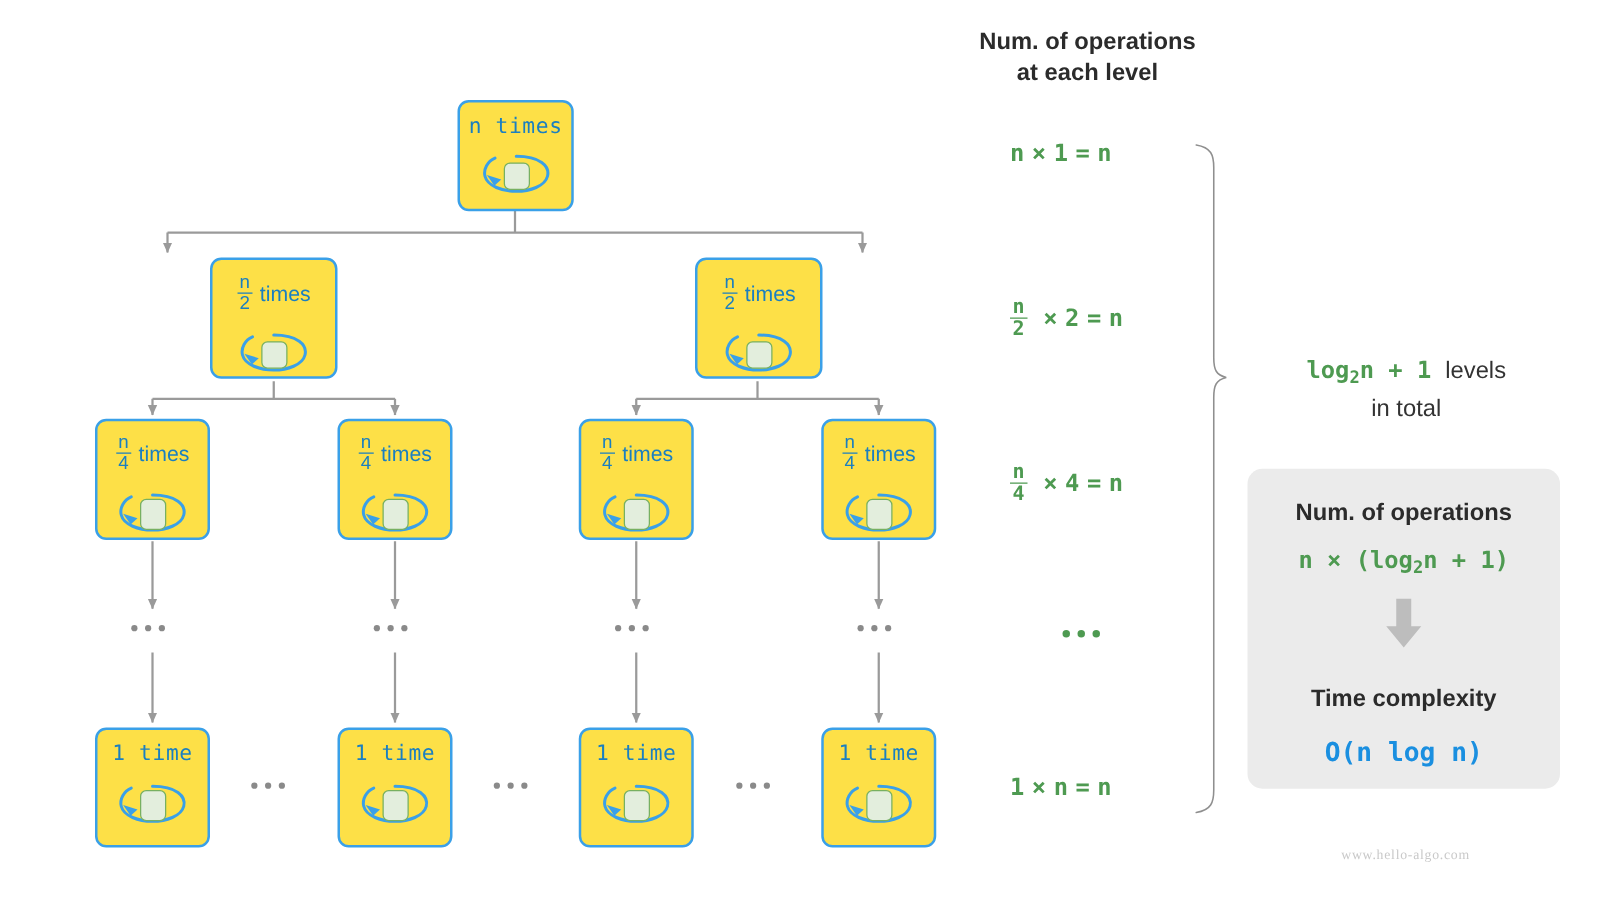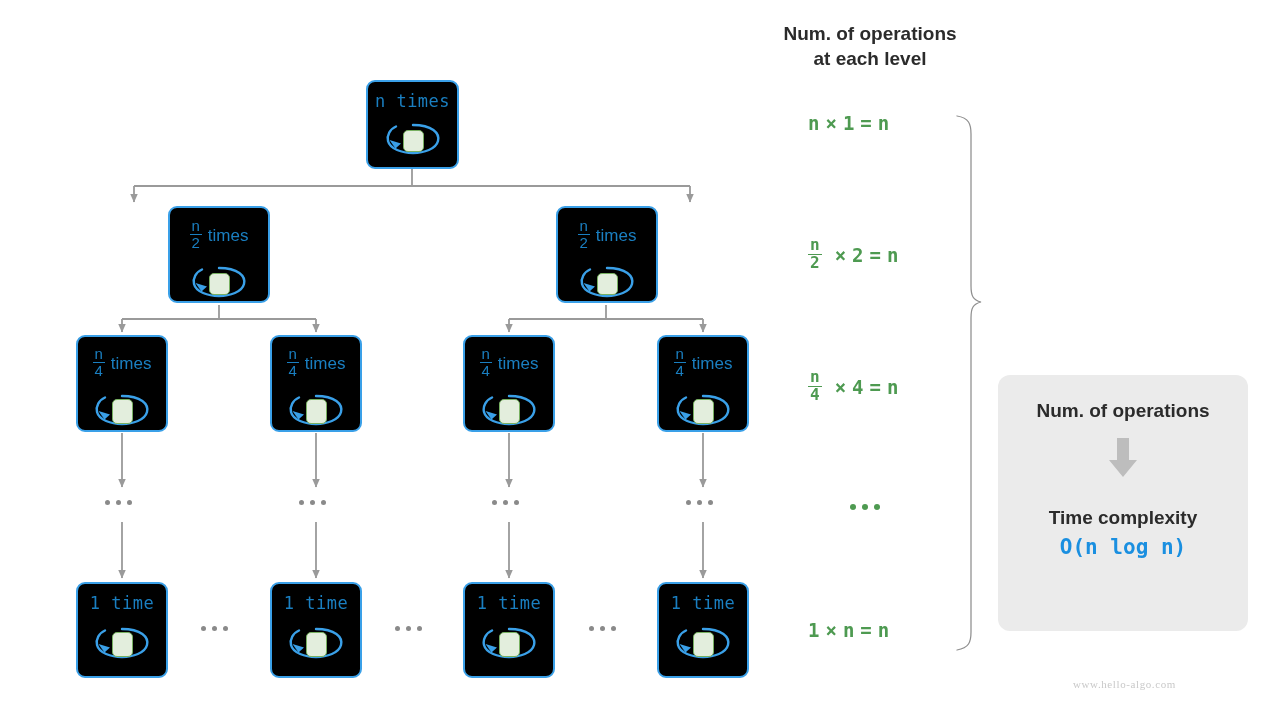--- a/index.html
+++ b/index.html
@@ -24,21 +24,21 @@
     position: absolute;
     left: 0; top: 0;
     width: 1280px; height: 720px;
     pointer-events: none;
   }
 
   
   .node {
     position: absolute;
     box-sizing: border-box;
-    background: #000000;
+    background: #fde047;
     border: 2px solid #3aa0e8;
     border-radius: 9px;
     display: flex;
     flex-direction: column;
     align-items: center;
   }
   .node-label {
     color: #1a7fc1;
     display: flex;
     align-items: center;
@@ -474,27 +474,33 @@
   </div>
 
   <div class="eq" style="left:808px; top:619px;">
     <span>1</span>
     <span class="op">×</span>
     <span>n</span>
     <span class="op">=</span>
     <span>n</span>
   </div>
 
+  <div class="levels" style="left:1000px; top:283px; width:250px;">
+    <span class="greenmono"><span>log</span><sub>2</sub><span>n + 1</span></span>
+    <span style="margin-left:6px;">levels</span>
+    <div>in total</div>
+  </div>
 
   <div class="card" style="left:998px; top:375px; width:250px; height:256px; padding-top:25px;">
     <div class="hd">Num. of operations</div>
+    <div class="green-expr" style="margin-top:15px;"><span>n × (log</span><sub>2</sub><span>n + 1)</span></div>
     <div style="margin-top:14px;">
       <svg width="40" height="44" viewBox="0 0 40 44">
         <path d="M 14 2 L 26 2 L 26 24 L 34 24 L 20 41 L 6 24 L 14 24 Z" fill="#bdbdbd"></path>
       </svg>
     </div>
     <div class="hd" style="margin-top:23px;">Time complexity</div>
-    <div class="blue-expr" style="margin-top:6px;">O(n log n)</div>
+    <div class="blue-expr" style="margin-top:19px;">O(n log n)</div>
   </div>
 
   <div class="watermark" style="left:1073px; top:678px;">www.hello-algo.com</div>
 
 </div>
 
 </body></html>

